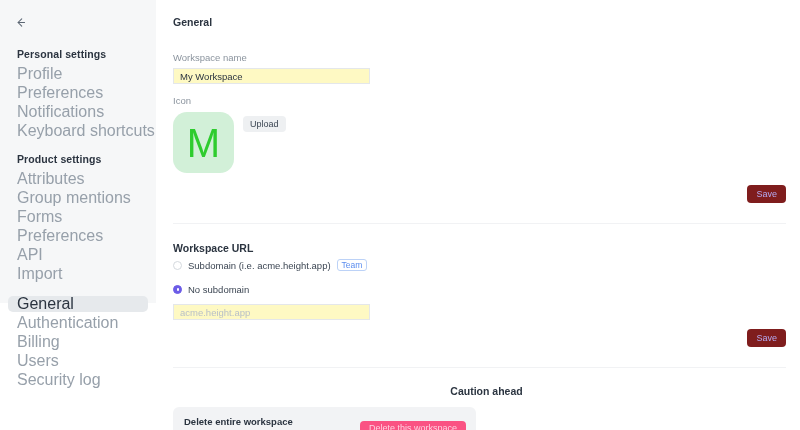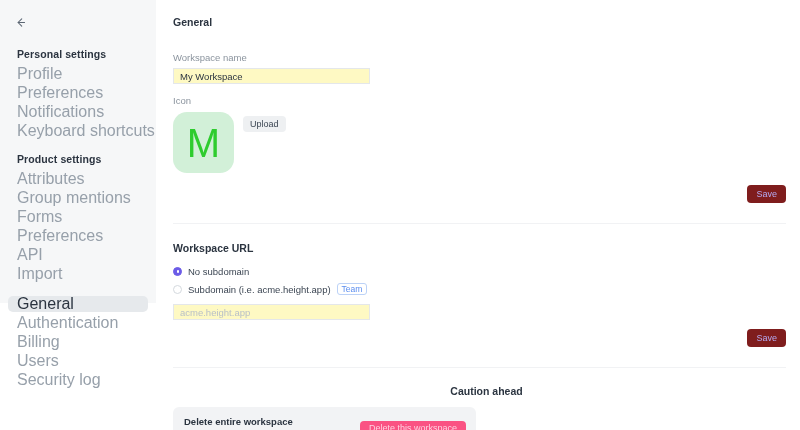--- a/index.html
+++ b/index.html
@@ -294,29 +294,29 @@
 
     <div class="save-row" style="margin-top:12px;">
       <button class="save-btn">Save</button>
     </div>
 
     <div class="divider" style="margin-top:20px;"></div>
 
     <div class="section" style="padding-top:18px;">
       <div class="section-title">Workspace URL</div>
 
-      <div class="radio-row" style="margin-top:10px;">
-        <span class="radio checked"></span>
-        <span class="radio-label">No subdomain</span>
-      </div>
-
       <div class="radio-row" style="margin-top:4px;">
         <span class="radio"></span>
         <span class="radio-label">Subdomain (i.e. acme.height.app)</span>
         <span class="team-badge">Team</span>
+      </div>
+
+      <div class="radio-row" style="margin-top:10px;">
+        <span class="radio checked"></span>
+        <span class="radio-label">No subdomain</span>
       </div>
 
       <input class="text-input" style="margin-top: 8px;" type="text" placeholder="acme.height.app">
     </div>
 
     <div class="save-row" style="margin-top:9px;">
       <button class="save-btn">Save</button>
     </div>
 
     <div class="divider" style="margin-top:20px;"></div>

